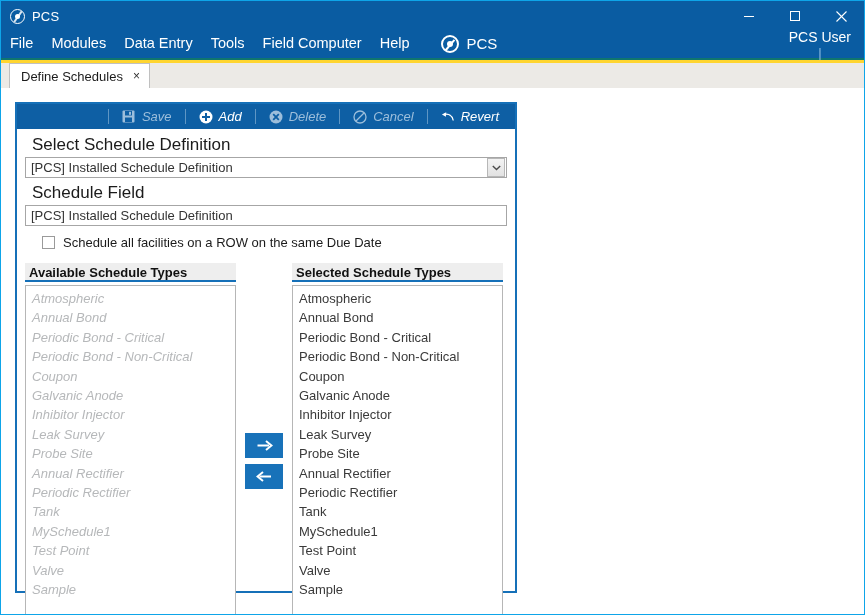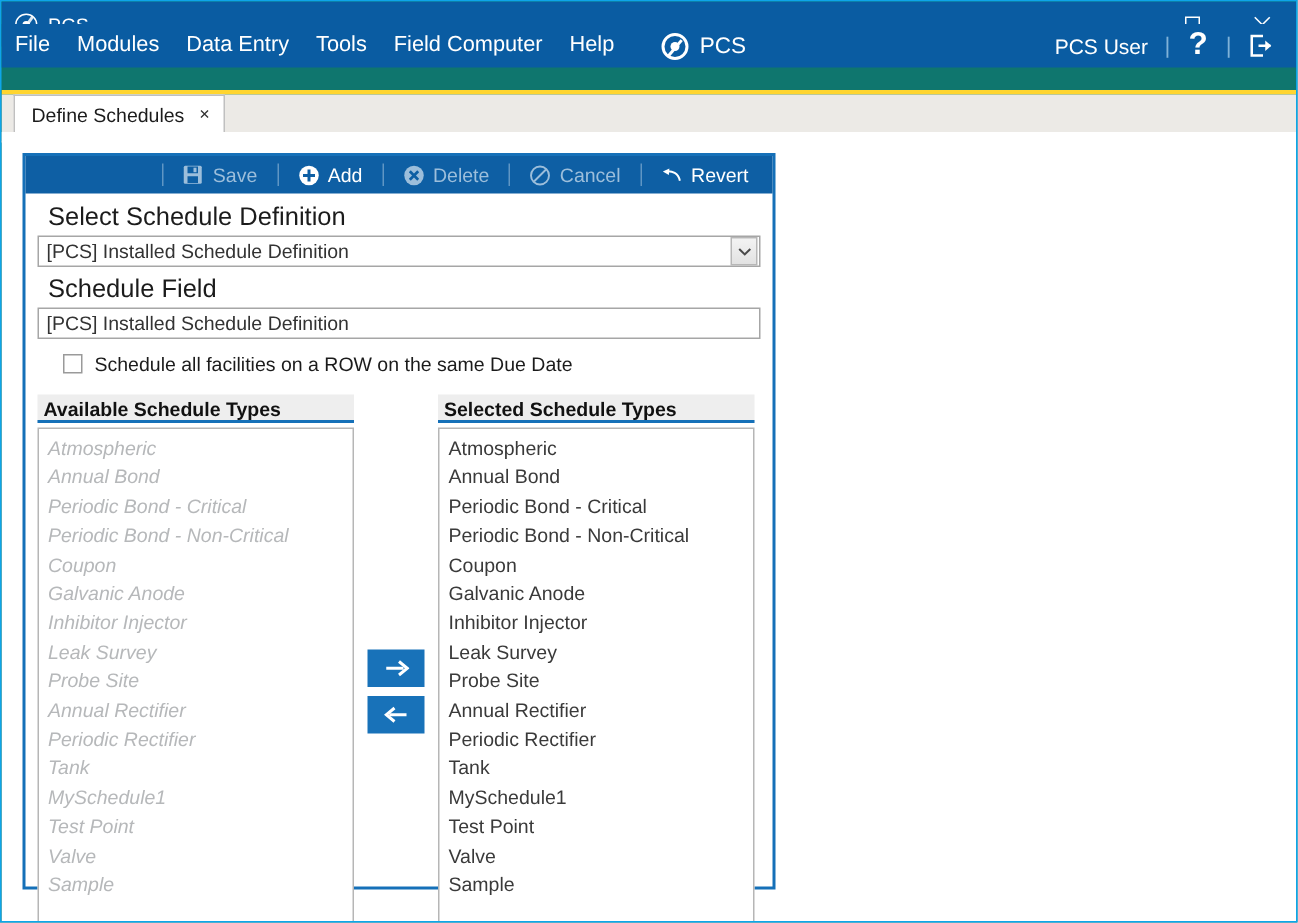--- a/index.html
+++ b/index.html
@@ -88,21 +88,21 @@
     justify-content: center;
     color: #ffffff;
     font-size: 13px;
     line-height: 1;
   }
   .win-btn svg { display: block; }
 
   
   .menubar {
     position: absolute;
-    left: 0; top: 15px;
+    left: 0; top: 28px;
     width: 863px;
     height: 29px;
     background: #0a5ca2;
     display: flex;
     align-items: center;
   }
   .menu-item {
     color: #ffffff;
     font-size: 14.5px;
     padding: 0 9px;
@@ -146,20 +146,21 @@
     font-size: 15px;
   }
   .menu-right {
     position: absolute;
     right: 4px;
     top: 0;
     height: 29px;
     display: flex;
     align-items: center;
     gap: 0px;
+    flex-direction: column;
   }
   .menu-user {
     color: #ffffff;
     font-size: 14px;
     padding: 0 9px;
   }
   .menu-sep {
     color: #7fb2d8;
     font-size: 15px;
     padding: 0 2px;
@@ -244,20 +245,21 @@
 
   
   .toolbar {
     height: 25px;
     background: #0e5fa4;
     display: flex;
     align-items: center;
     justify-content: flex-end;
     padding-right: 3px;
     box-sizing: border-box;
+    font-style: italic;
   }
   .tb-btn {
     display: flex;
     align-items: center;
     gap: 6px;
     padding: 0 13px;
     height: 25px;
     font-size: 13px;
     white-space: nowrap;
   }

